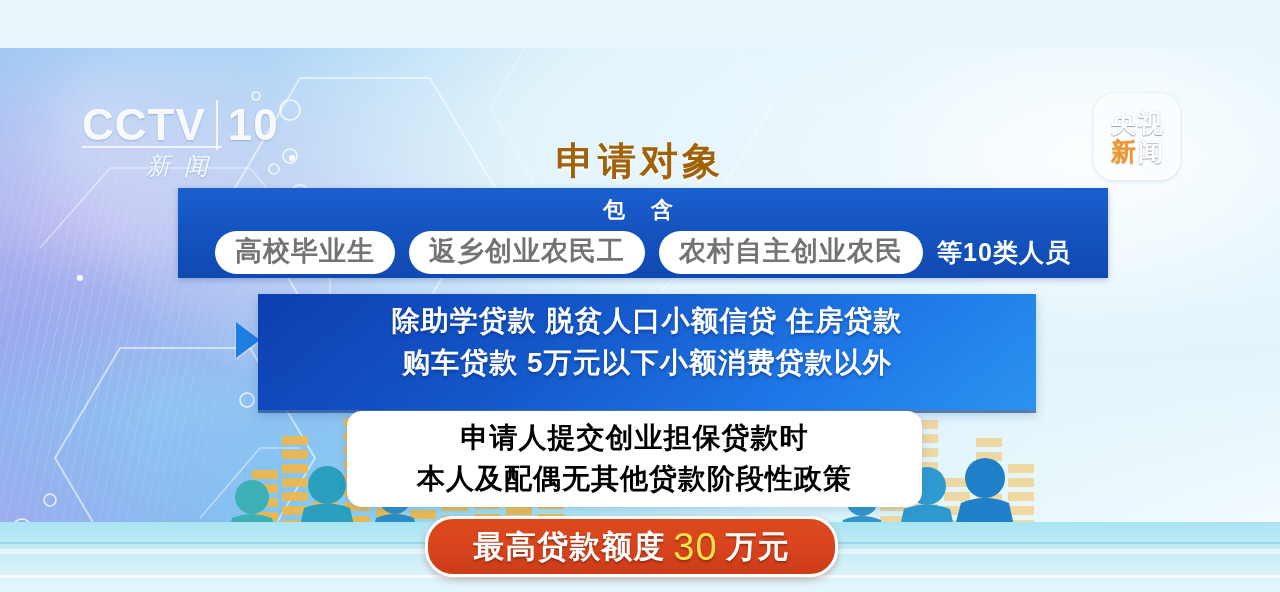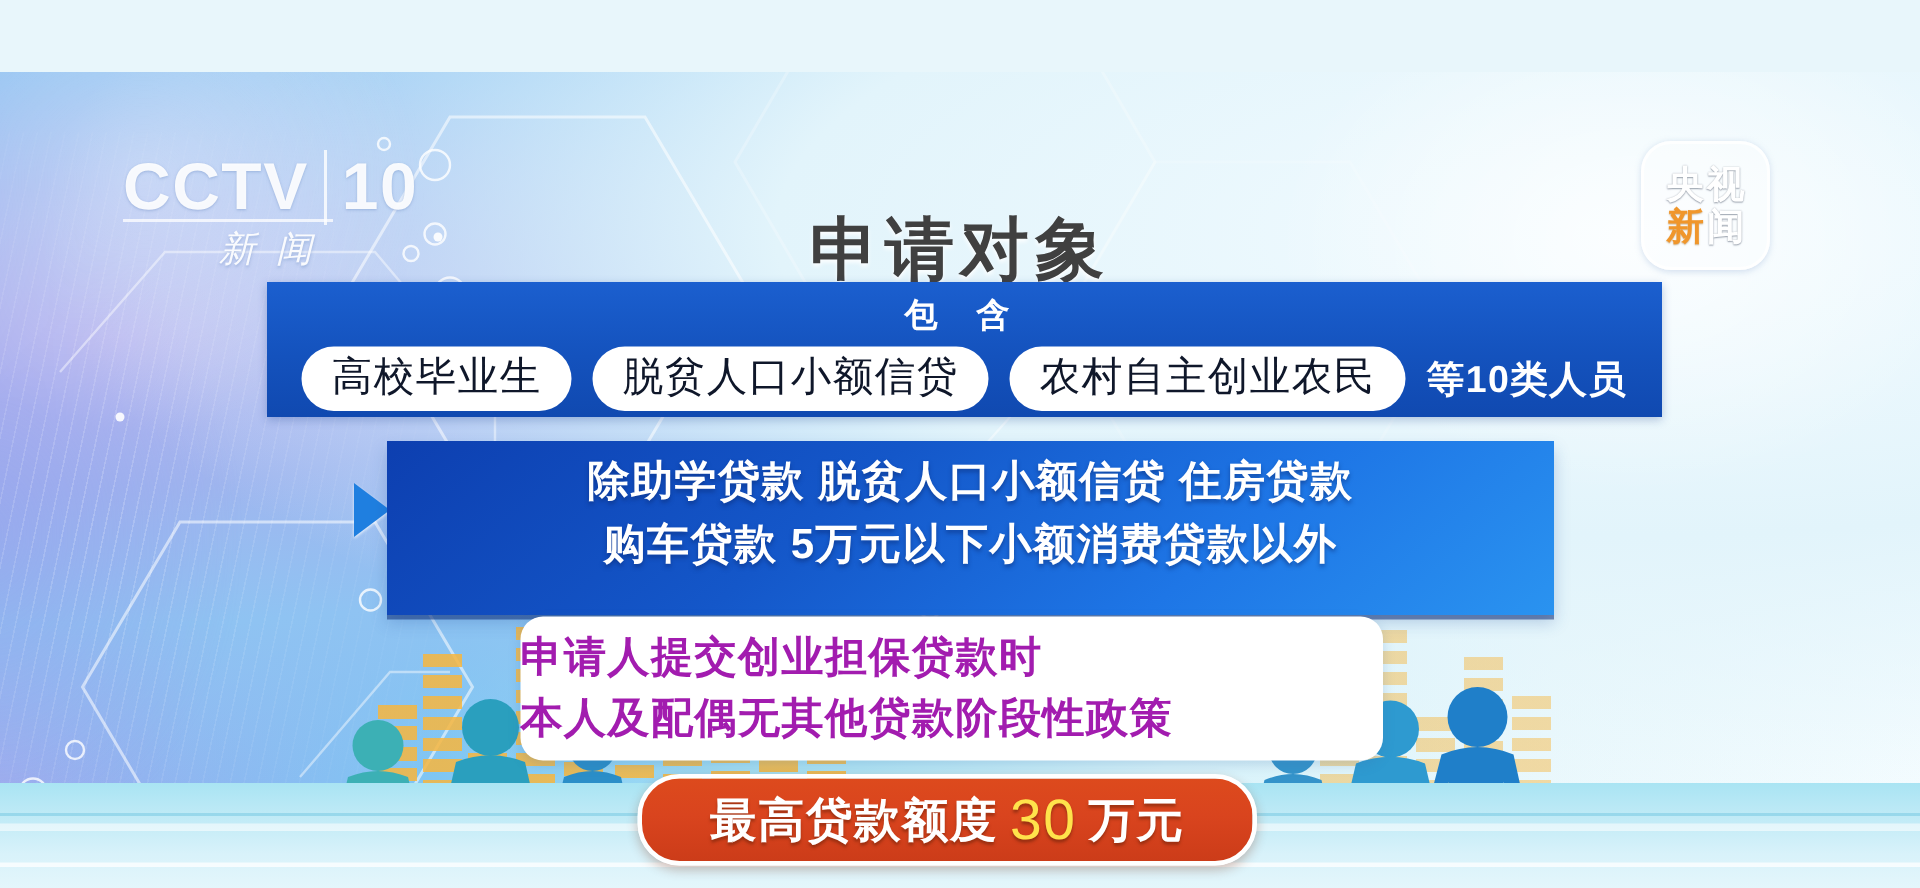--- a/index.html
+++ b/index.html
@@ -91,40 +91,40 @@
   }
   .newsbadge .o{
     font-size:25px;font-weight:700;color:#f0962b;
     text-shadow:0 1px 1px rgba(160,110,40,.5);
   }
   .newsbadge .row2{margin-top:3px;}
 
   
   .headline{
     position:absolute;left:0;right:0;top:88px;text-align:center;
-    font-size:46px;font-weight:700;color:#404040;letter-spacing:4px;
+    font-size:38px;font-weight:700;color:#a16207;letter-spacing:4px;
     text-shadow:0 2px 3px rgba(255,255,255,.9);
   }
 
   
   .panel1{
     position:absolute;left:178px;top:140px;width:930px;height:90px;
     background:linear-gradient(180deg,#1b5fcf 0%,#1452bd 55%,#1049b0 100%);
     box-shadow:0 2px 6px rgba(20,60,140,.28);
   }
   .panel1 .baohan{
     text-align:center;color:#ffffff;font-size:22px;font-weight:700;
     letter-spacing:10px;margin-top:7px;
   }
   .pillrow{
     display:flex;align-items:center;justify-content:center;gap:14px;margin-top:6px;
   }
   .pill{
     background:#ffffff;border-radius:26px;padding:5px 20px 7px;
-    color:#0f172a;font-size:27px;font-weight:400;letter-spacing:1px;
+    color:#737373;font-size:27px;font-weight:700;letter-spacing:1px;
     white-space:nowrap;line-height:1.15;
   }
   .pill-tail{
     color:#ffffff;font-size:25px;font-weight:700;white-space:nowrap;letter-spacing:1px;
   }
 
   
   .panel2wrap{position:absolute;left:236px;top:246px;width:800px;height:98px;}
   .panel2{
     position:absolute;left:22px;top:0;width:778px;height:116px;
@@ -144,21 +144,21 @@
     filter:drop-shadow(0 1px 1px rgba(255,255,255,.8));
   }
 
   
   .panel3{
     position:absolute;left:347px;top:363px;width:575px;height:96px;
     background:#ffffff;border-radius:15px;
     box-shadow:0 3px 8px rgba(60,110,170,.22);
   }
   .panel3 .ln{
-    text-align:left;color:#a21caf;font-weight:700;font-size:28px;letter-spacing:1px;
+    text-align:center;color:#000000;font-weight:700;font-size:28px;letter-spacing:1px;
   }
   .panel3 .ln1{margin-top:8px;}
   .panel3 .ln2{margin-top:3px;}
 
   
   .badge{
     position:absolute;left:425px;top:468px;width:407px;height:55px;
     border-radius:28px;border:3px solid #ffffff;
     background:linear-gradient(180deg,#dd4a1d 0%,#d9441e 45%,#cc3c19 100%);
     box-shadow:0 3px 7px rgba(120,45,20,.3);
@@ -295,21 +295,21 @@
       <span class="g">闻</span>
     </div>
   </div>
 
   <div class="headline">申请对象</div>
 
   <div class="panel1">
     <div class="baohan">包 含</div>
     <div class="pillrow">
       <div class="pill">高校毕业生</div>
-      <div class="pill">脱贫人口小额信贷</div>
+      <div class="pill">返乡创业农民工</div>
       <div class="pill">农村自主创业农民</div>
       <div class="pill-tail">等10类人员</div>
     </div>
   </div>
 
   <div class="panel2wrap">
     <div class="arrow"></div>
     <div class="panel2">
       <div class="ln ln1">除助学贷款  脱贫人口小额信贷  住房贷款</div>
       <div class="ln ln2">购车贷款  5万元以下小额消费贷款以外</div>

